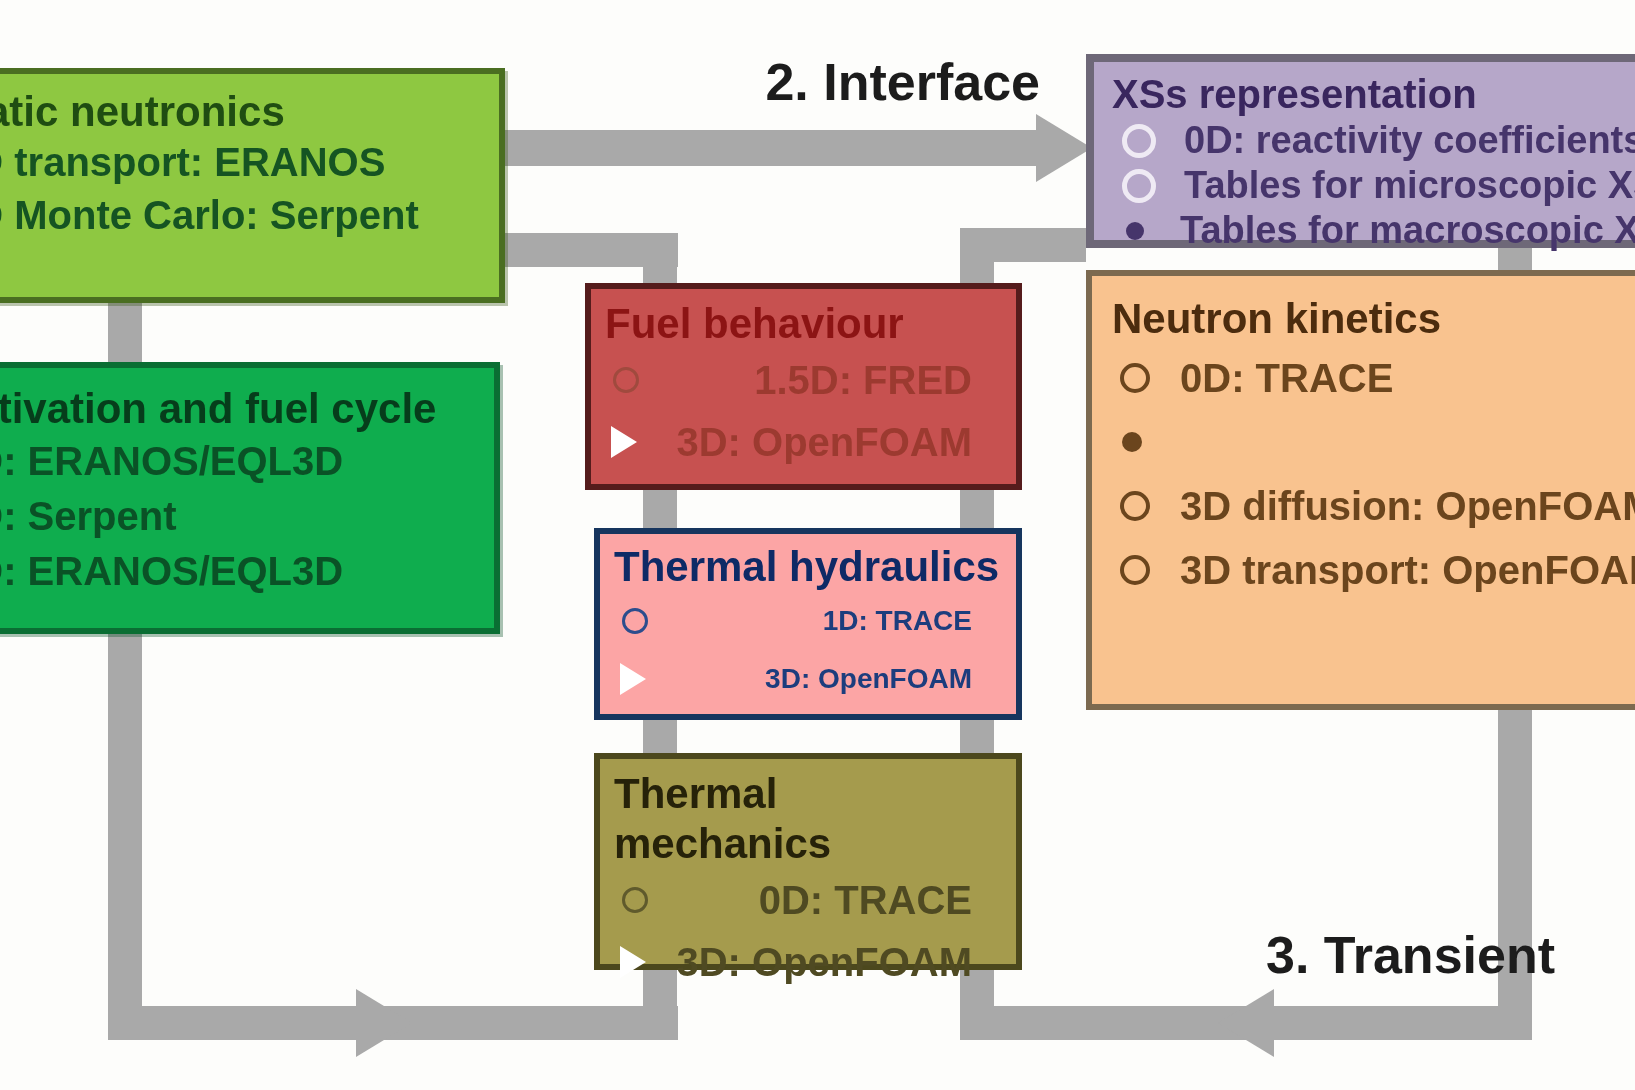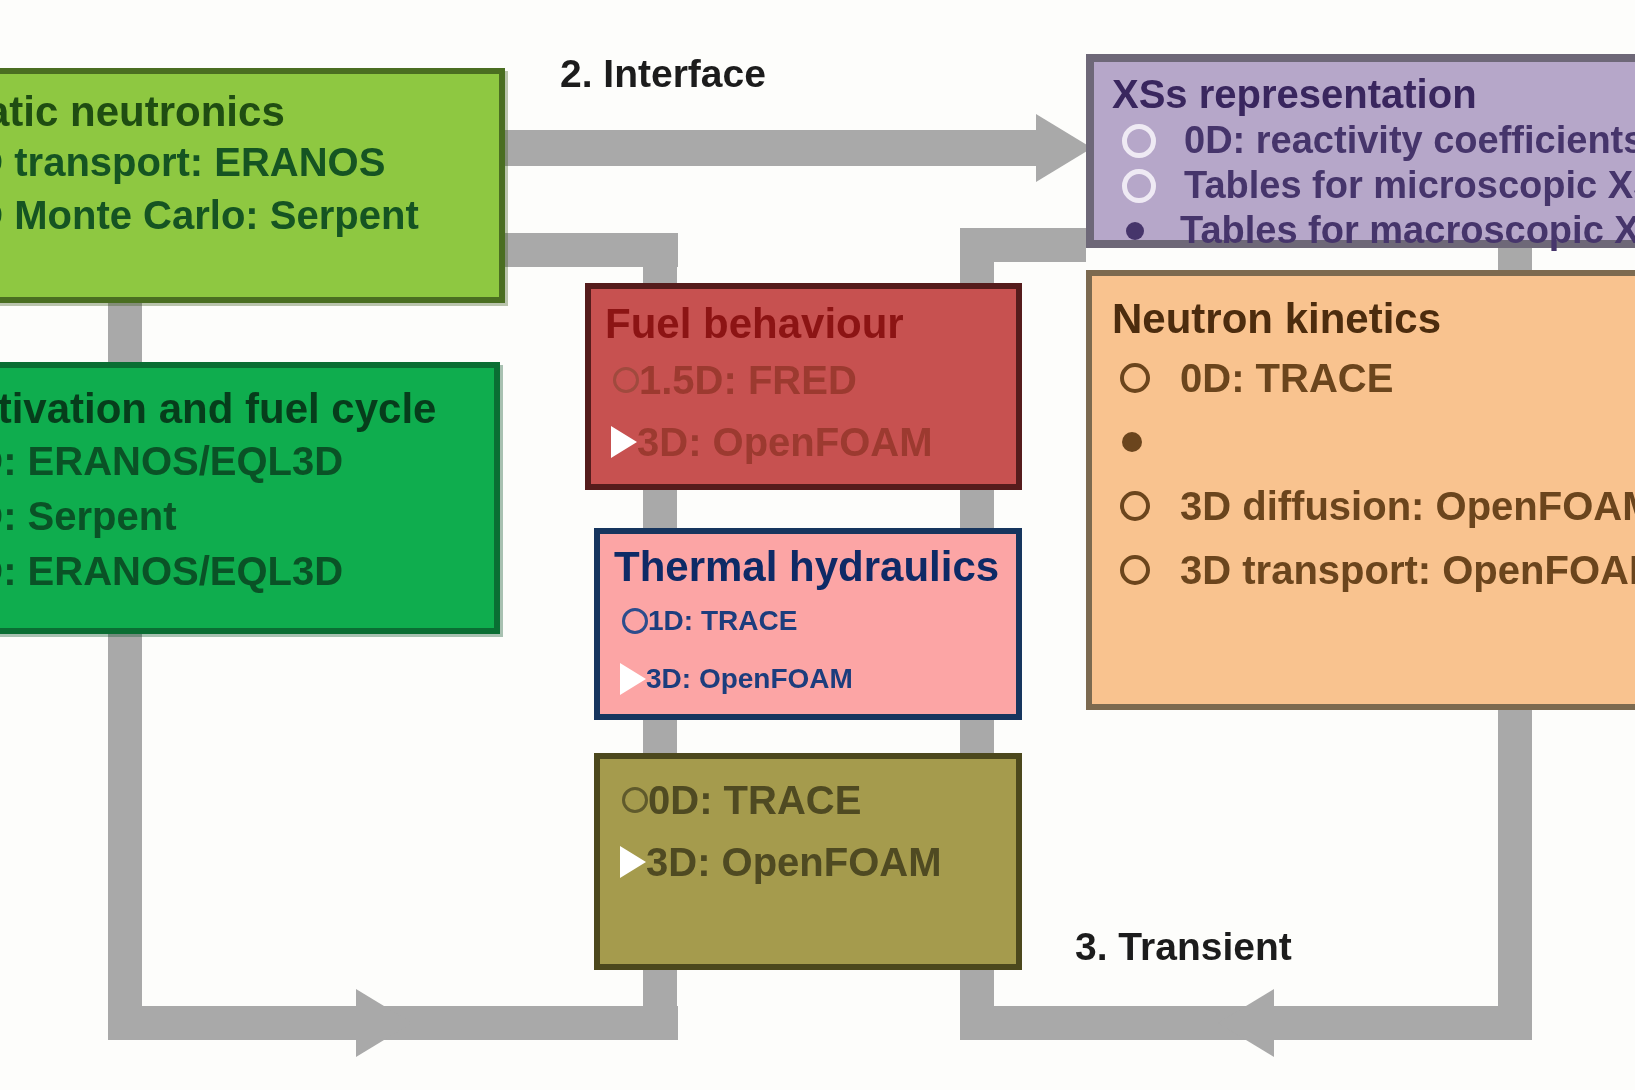--- a/index.html
+++ b/index.html
@@ -30,21 +30,21 @@
   .box-blue{left:594px;top:528px;width:428px;height:192px;background:#fca5a5;border:6px solid #16355e;padding:8px 14px;}
   .box-blue .title{color:#0e2a66;font-size:42px;line-height:50px;}
   .box-blue .item{color:#1c3d7d;font-size:28px;font-weight:bold;height:58px;}
   .box-blue .ring{width:20px;height:20px;border:3px solid #2c4d8d;border-radius:50%;margin:0 0 0 8px;}
 
   .box-olive{left:594px;top:753px;width:428px;height:217px;background:#a59b4d;border:6px solid #4c481d;padding:10px 14px;}
   .box-olive .title{color:#262209;font-size:42px;line-height:50px;}
   .box-olive .item{color:#4f4a22;font-size:40px;font-weight:bold;height:62px;}
   .box-olive .ring{width:20px;height:20px;border:3px solid #5f5a2c;border-radius:50%;margin:0 0 0 8px;}
 
-  .ctr{flex:1 1 auto;text-align:left;padding-right:30px;}
+  .ctr{flex:1 1 auto;text-align:right;padding-right:30px;}
 
   .box-purple{left:1086px;top:54px;width:640px;height:194px;background:#b6a7c9;border:8px solid #6e6878;padding:8px 18px;}
   .box-purple .title{color:#39265e;font-size:40px;line-height:48px;}
   .box-purple .item{color:#46356b;font-size:38px;font-weight:bold;height:45px;}
   .box-purple .ring{width:24px;height:24px;border:5px solid #efeaf4;border-radius:50%;margin:0 28px 0 10px;}
   .box-purple .dot{width:18px;height:18px;background:#46356b;border-radius:50%;margin:0 36px 0 14px;}
 
   .box-orange{left:1086px;top:270px;width:640px;height:440px;background:#f9c38f;border:6px solid #7c6a50;padding:16px 20px;}
   .box-orange .title{color:#4c2c0e;font-size:42px;line-height:54px;}
   .box-orange .item{color:#6b451d;font-size:40px;font-weight:bold;height:64px;}
@@ -52,21 +52,21 @@
   .box-orange .dot{width:20px;height:20px;background:#6b451d;border-radius:50%;margin:0 34px 0 10px;}
 
   .tri-white{width:0;height:0;border-left:26px solid #ffffff;border-top:16px solid transparent;border-bottom:16px solid transparent;margin-left:6px;}
 
   
   .bar{position:absolute;background:#a9a9a9;}
   .head-right{position:absolute;width:0;height:0;border-left:56px solid #a9a9a9;border-top:34px solid transparent;border-bottom:34px solid transparent;}
   .head-left{position:absolute;width:0;height:0;border-right:56px solid #a9a9a9;border-top:34px solid transparent;border-bottom:34px solid transparent;}
 
   
-  .flabel{position:absolute;width:480px;text-align:left;color:#1c1c1c;font-size:39px;font-weight:bold;}
+  .flabel{position:absolute;width:480px;text-align:right;color:#1c1c1c;font-size:52px;font-weight:bold;}
 </style>
 </head>
 <body>
 
 <div id="stage">
 
   <div class="bar" style="left:505px;top:130px;width:531px;height:36px;"></div>
   <div class="head-right" style="left:1036px;top:114px;"></div>
 
   <div class="bar" style="left:505px;top:233px;width:173px;height:34px;"></div>
@@ -127,20 +127,21 @@
       <span class="bullet ring"></span>
       <span class="ctr">1D: TRACE</span>
     </div>
     <div class="item">
       <span class="bullet tri-white"></span>
       <span class="ctr">3D: OpenFOAM</span>
     </div>
   </div>
 
   <div class="dbox box-olive">
+    <div class="title">Thermal mechanics</div>
     <div class="item">
       <span class="bullet ring"></span>
       <span class="ctr">0D: TRACE</span>
     </div>
     <div class="item">
       <span class="bullet tri-white"></span>
       <span class="ctr">3D: OpenFOAM</span>
     </div>
   </div>
 

